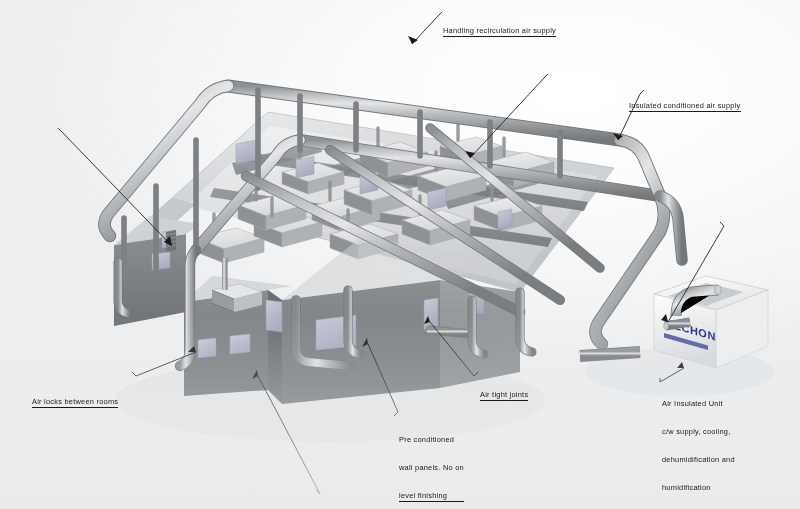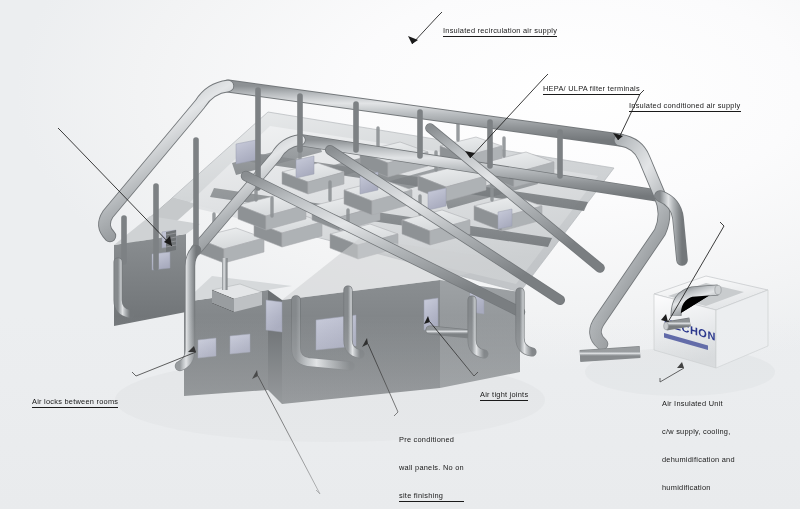--- a/index.html
+++ b/index.html
@@ -406,45 +406,42 @@
       <path d="M 474 376 L 478 372"></path>
       <path d="M 398 412 L 394 416"></path>
       <path d="M 320 494 L 316 490"></path>
       <path d="M 660 382 L 660 378"></path>
     </g>
   </svg>
 
   <div id="vign"></div>
 
   <div class="lbl" style="left:443px;top:7px;">
-    <span class="ul">Insulated recirculation air supply</span>
-  </div>
-
-  <div class="lbl" style="left:543px;top:65px;">
-    <span class="ul">HEPA/ ULPA filter terminals</span>
-  </div>
+    <span class="ul">Handling recirculation air supply</span>
+  </div>
+
 
   <div class="lbl" style="left:629px;top:82px;">
     <span class="ul">Insulated conditioned air supply</span>
   </div>
 
 
 
   <div class="lbl" style="left:32px;top:378px;">
     <span class="ul">Air locks between rooms</span>
   </div>
 
   <div class="lbl" style="left:480px;top:371px;">
     <span class="ul">Air tight joints</span>
   </div>
 
   <div class="lbl" style="left:399px;top:416px;">
     <span class="nb">Pre conditioned</span>
     <span class="nb">wall panels. No on</span>
-    <span class="ul">site finishing</span>
+    <span class="ul">level finishing</span>
   </div>
 
   <div class="lbl" style="left:322px;top:489px;">
     <span class="ul">Integral wall, door design</span>
   </div>
 
   <div class="lbl" style="left:662px;top:380px;">
     <span class="nb">Air Insulated Unit</span>
     <span class="nb">c/w supply, cooling,</span>
     <span class="nb">dehumidification and</span>

